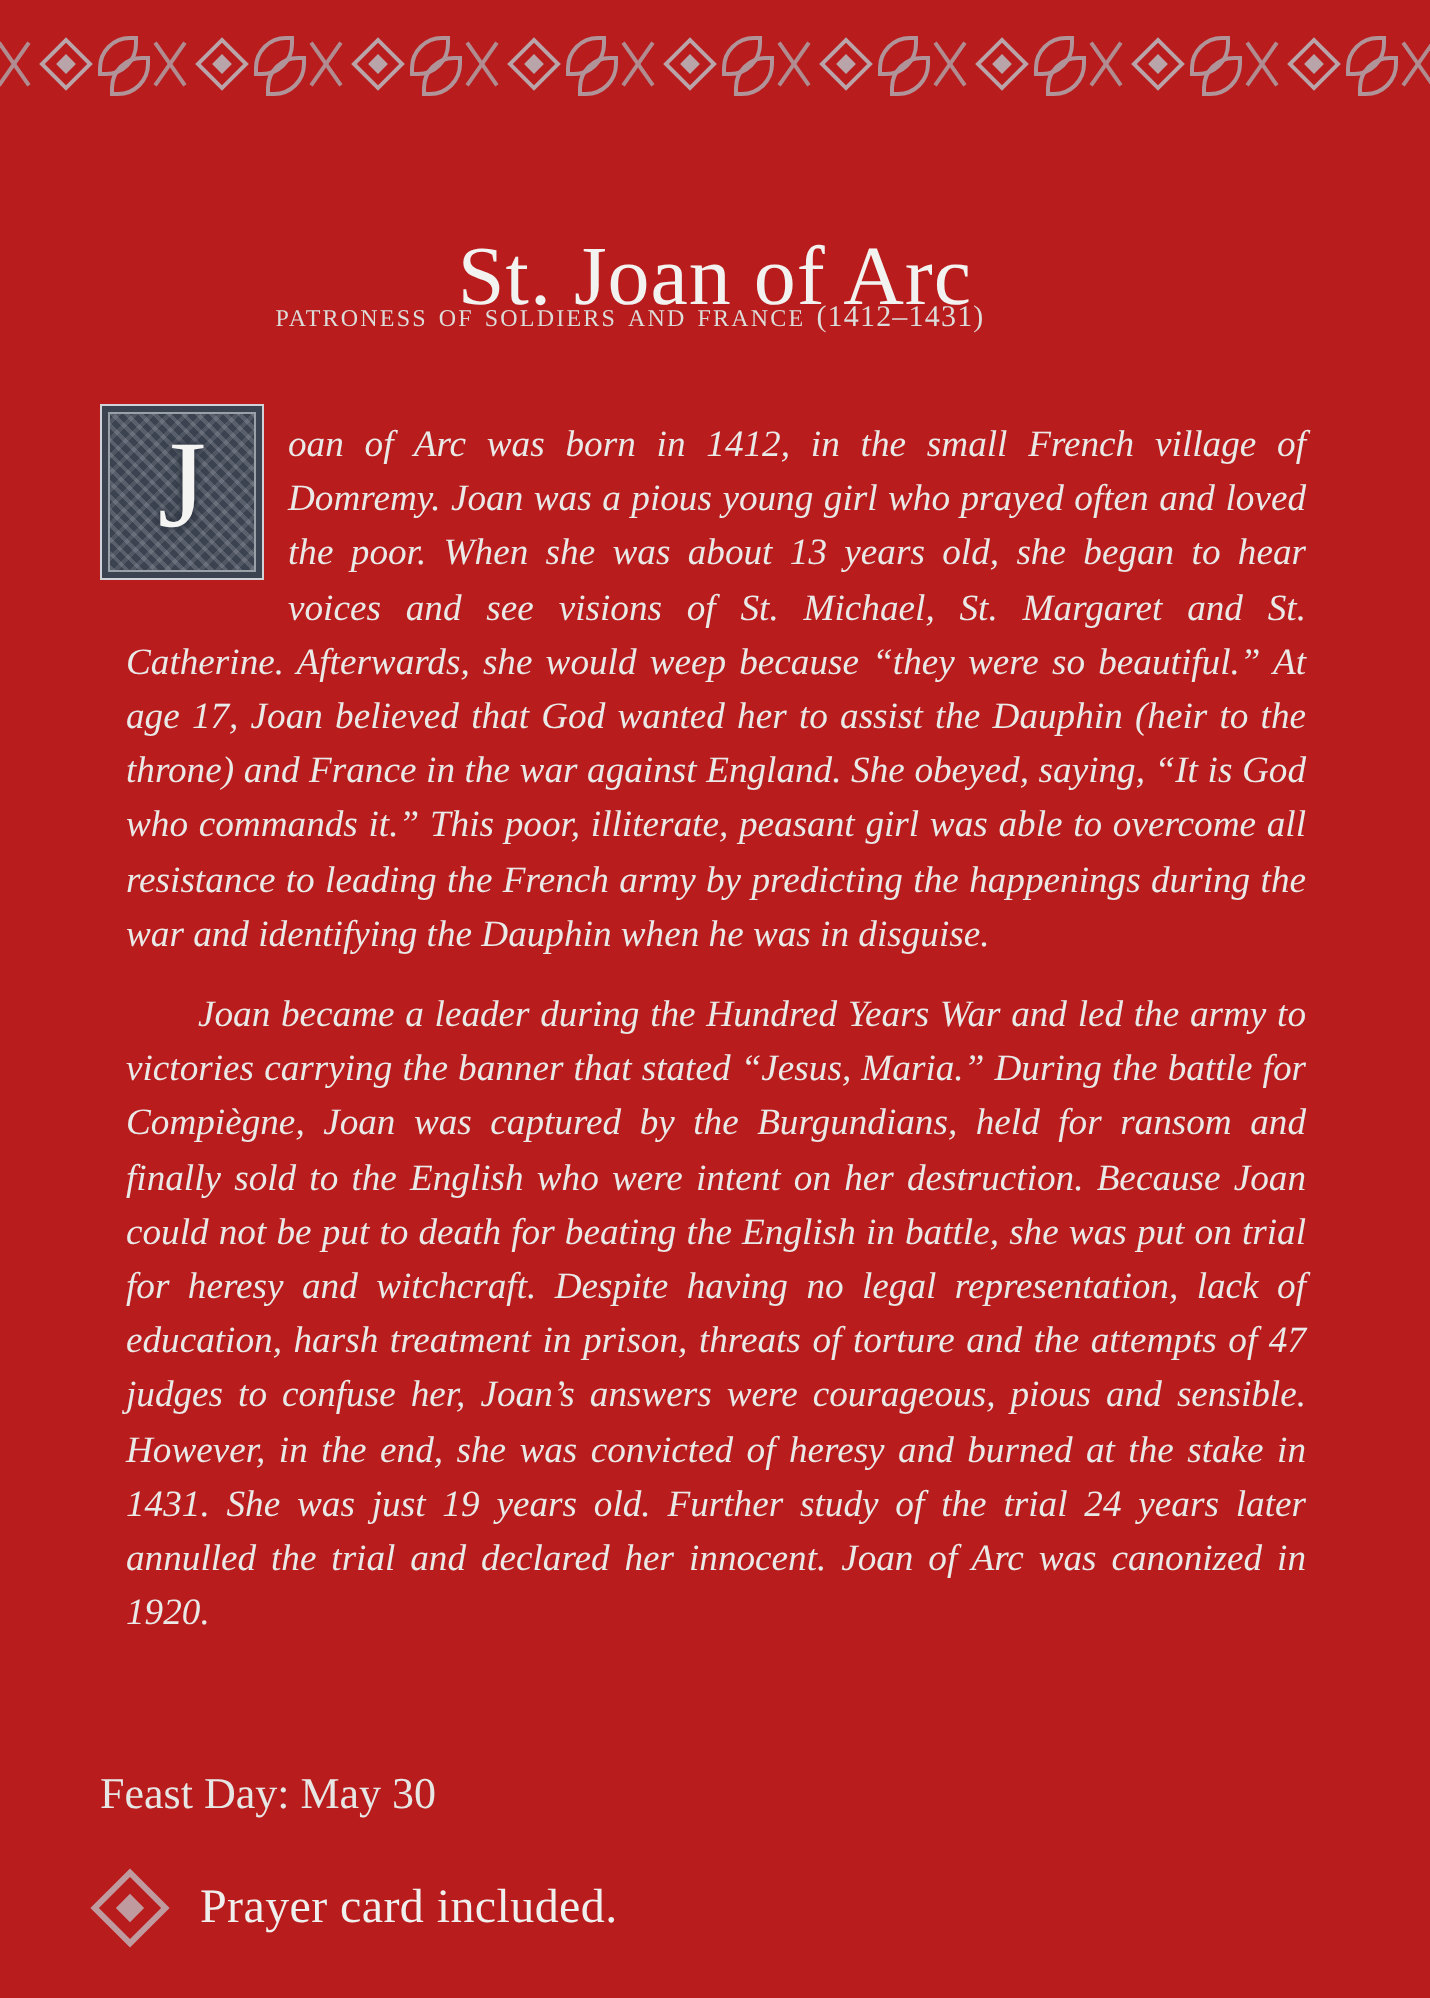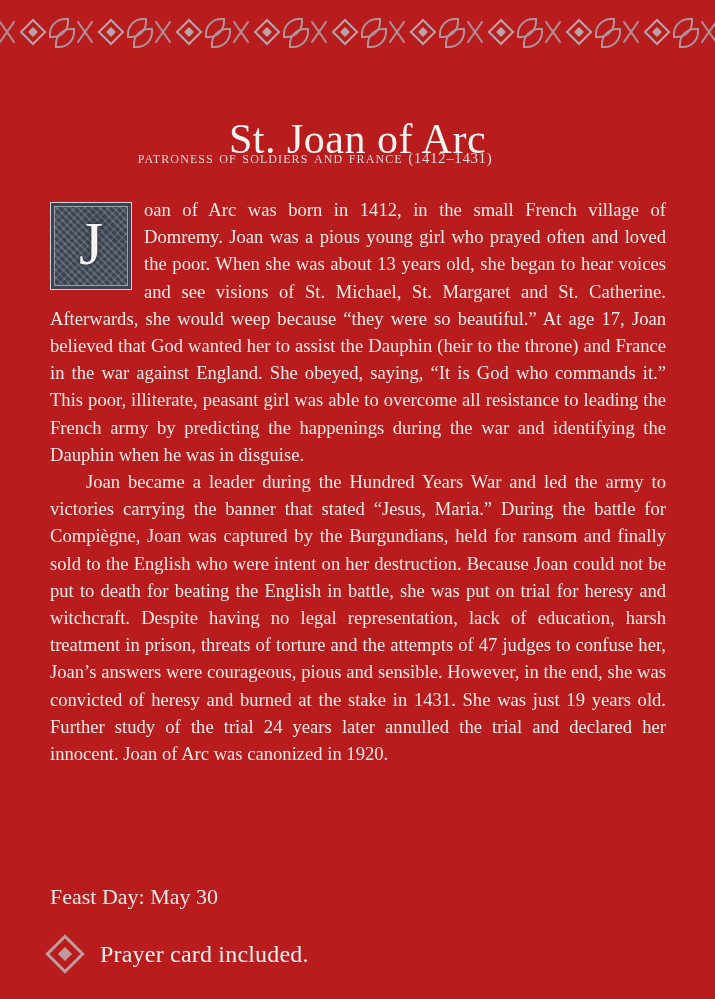--- a/index.html
+++ b/index.html
@@ -132,21 +132,22 @@
     top: 196px;
     left: 50px;
     width: 616px;
     font-size: 18.6px;
     line-height: 27.2px;
     text-align: justify;
     text-justify: inter-word;
     color: #e9e9e7;
   }
   .body-text p {
-    margin: 0;
+    margin: 13px;
+    font-style: italic;
   }
   .body-text p.second {
     margin-top: 0;
     text-indent: 36px;
   }
 
   
   .dropcap {
     float: left;
     width: 82px;

